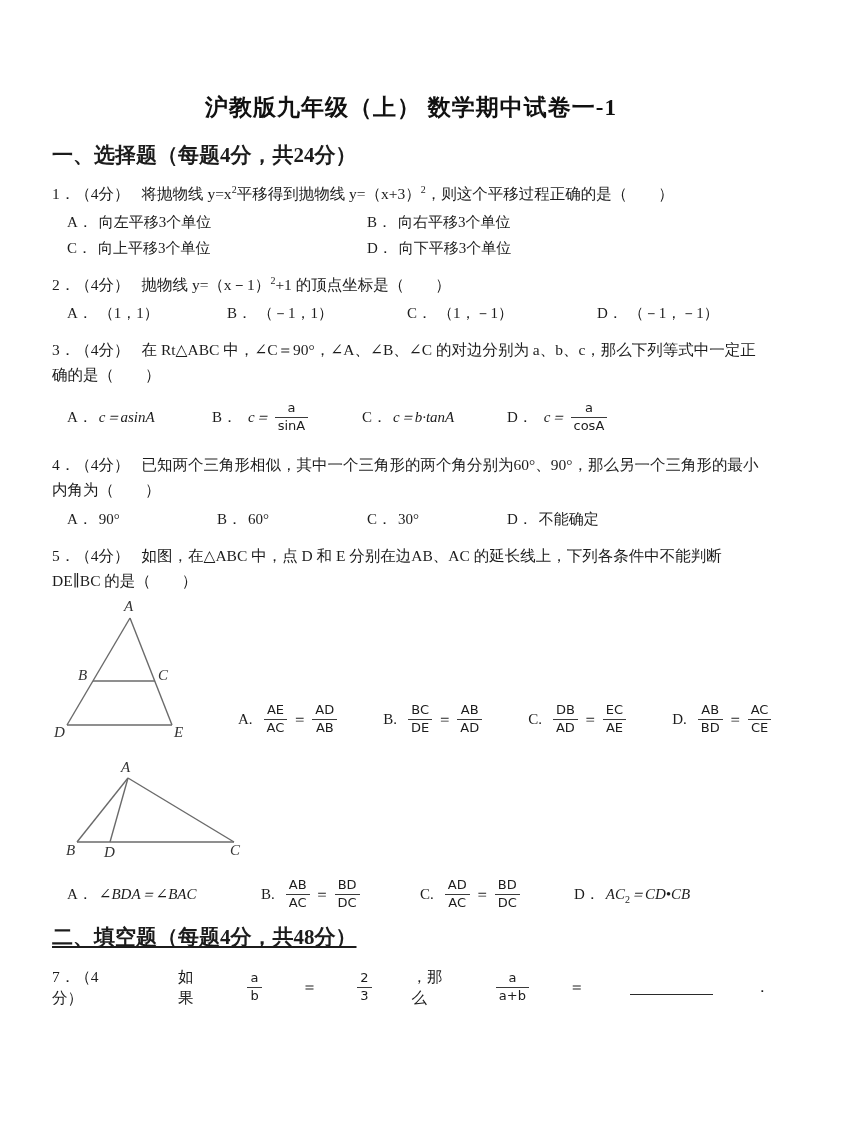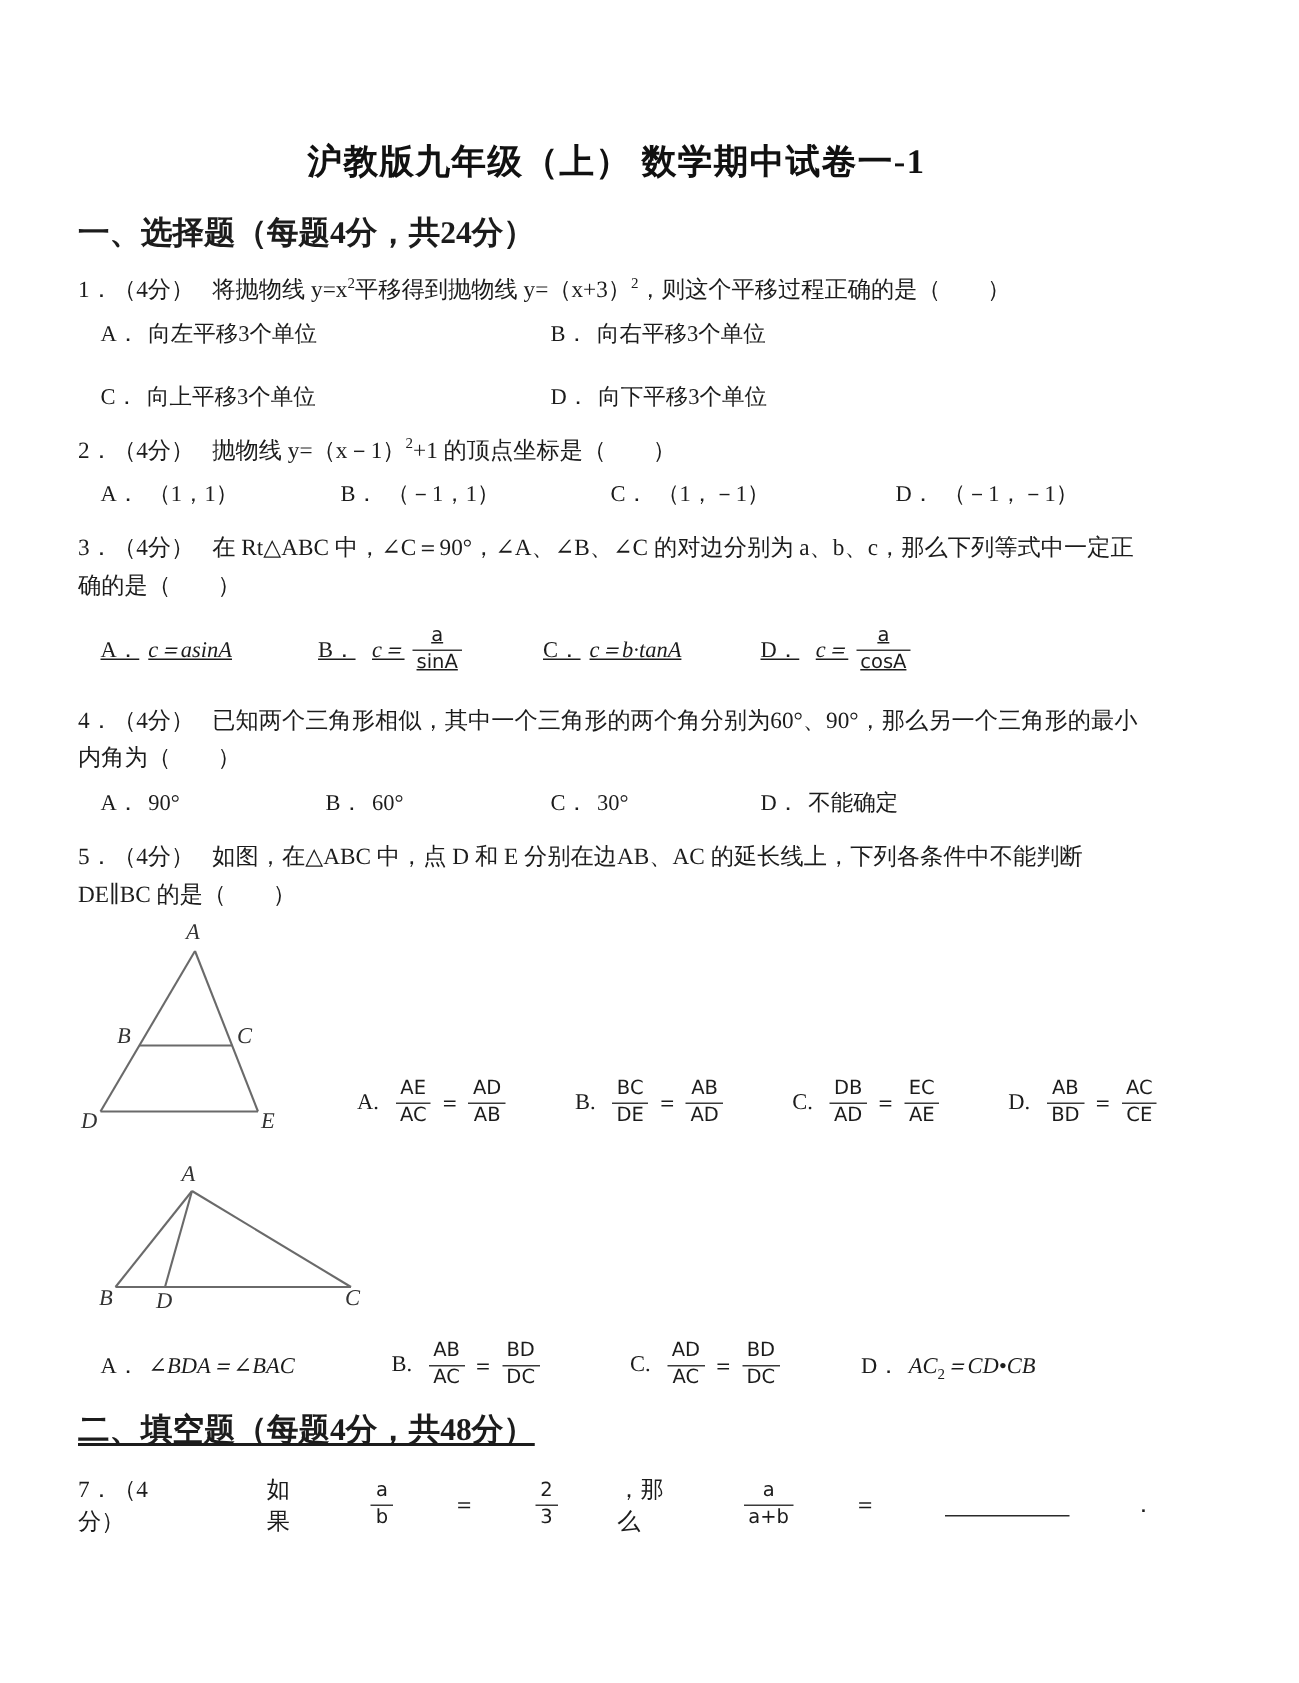--- a/index.html
+++ b/index.html
@@ -13,25 +13,25 @@
     margin:0 0 18px 0;text-align:center;font-size:23px;font-weight:bold;
     letter-spacing:1px;color:#111;
   }
   .sec-head{font-size:21px;font-weight:bold;margin:0 0 12px 0;}
   .sec-head.second{text-decoration:underline;}
   .q{margin:0 0 12px 0;}
   .stem{font-size:15.5px;line-height:1.62;margin:0 0 7px 0;}
   .qnum{margin-right:12px;}
   sup.s2{font-size:10px;vertical-align:super;line-height:0;}
   sub.s2{font-size:10px;vertical-align:sub;line-height:0;}
-  .opts-grid2{display:grid;grid-template-columns:300px auto;row-gap:23px;
+  .opts-grid2{display:grid;grid-template-columns:300px auto;row-gap:7px;
     padding-left:15px;font-size:15px;margin-bottom:14px;}
   .opts-row{display:grid;padding-left:15px;font-size:15px;margin-bottom:14px;align-items:center;}
   .q2cols{grid-template-columns:160px 180px 190px auto;}
-  .q3cols{grid-template-columns:145px 150px 145px auto;margin-top:14px;margin-bottom:18px;text-decoration:underline;}
+  .q3cols{grid-template-columns:145px 150px 145px auto;margin-top:14px;margin-bottom:18px;}
   .q4cols{grid-template-columns:150px 150px 140px auto;}
   .opt{white-space:nowrap;}
   .olabel{margin-right:6px;}
   .math{font-style:italic;}
   .frac{display:inline-flex;flex-direction:column;text-align:center;
     vertical-align:middle;line-height:1.15;font-family:"DejaVu Sans",sans-serif;
     font-size:13px;font-style:normal;}
   .frac .fnum{border-bottom:1.2px solid #3a3a3a;padding:0 3px 1px 3px;}
   .frac .fden{padding:1px 3px 0 3px;}
   .fracline{display:inline-flex;align-items:center;gap:5px;}

